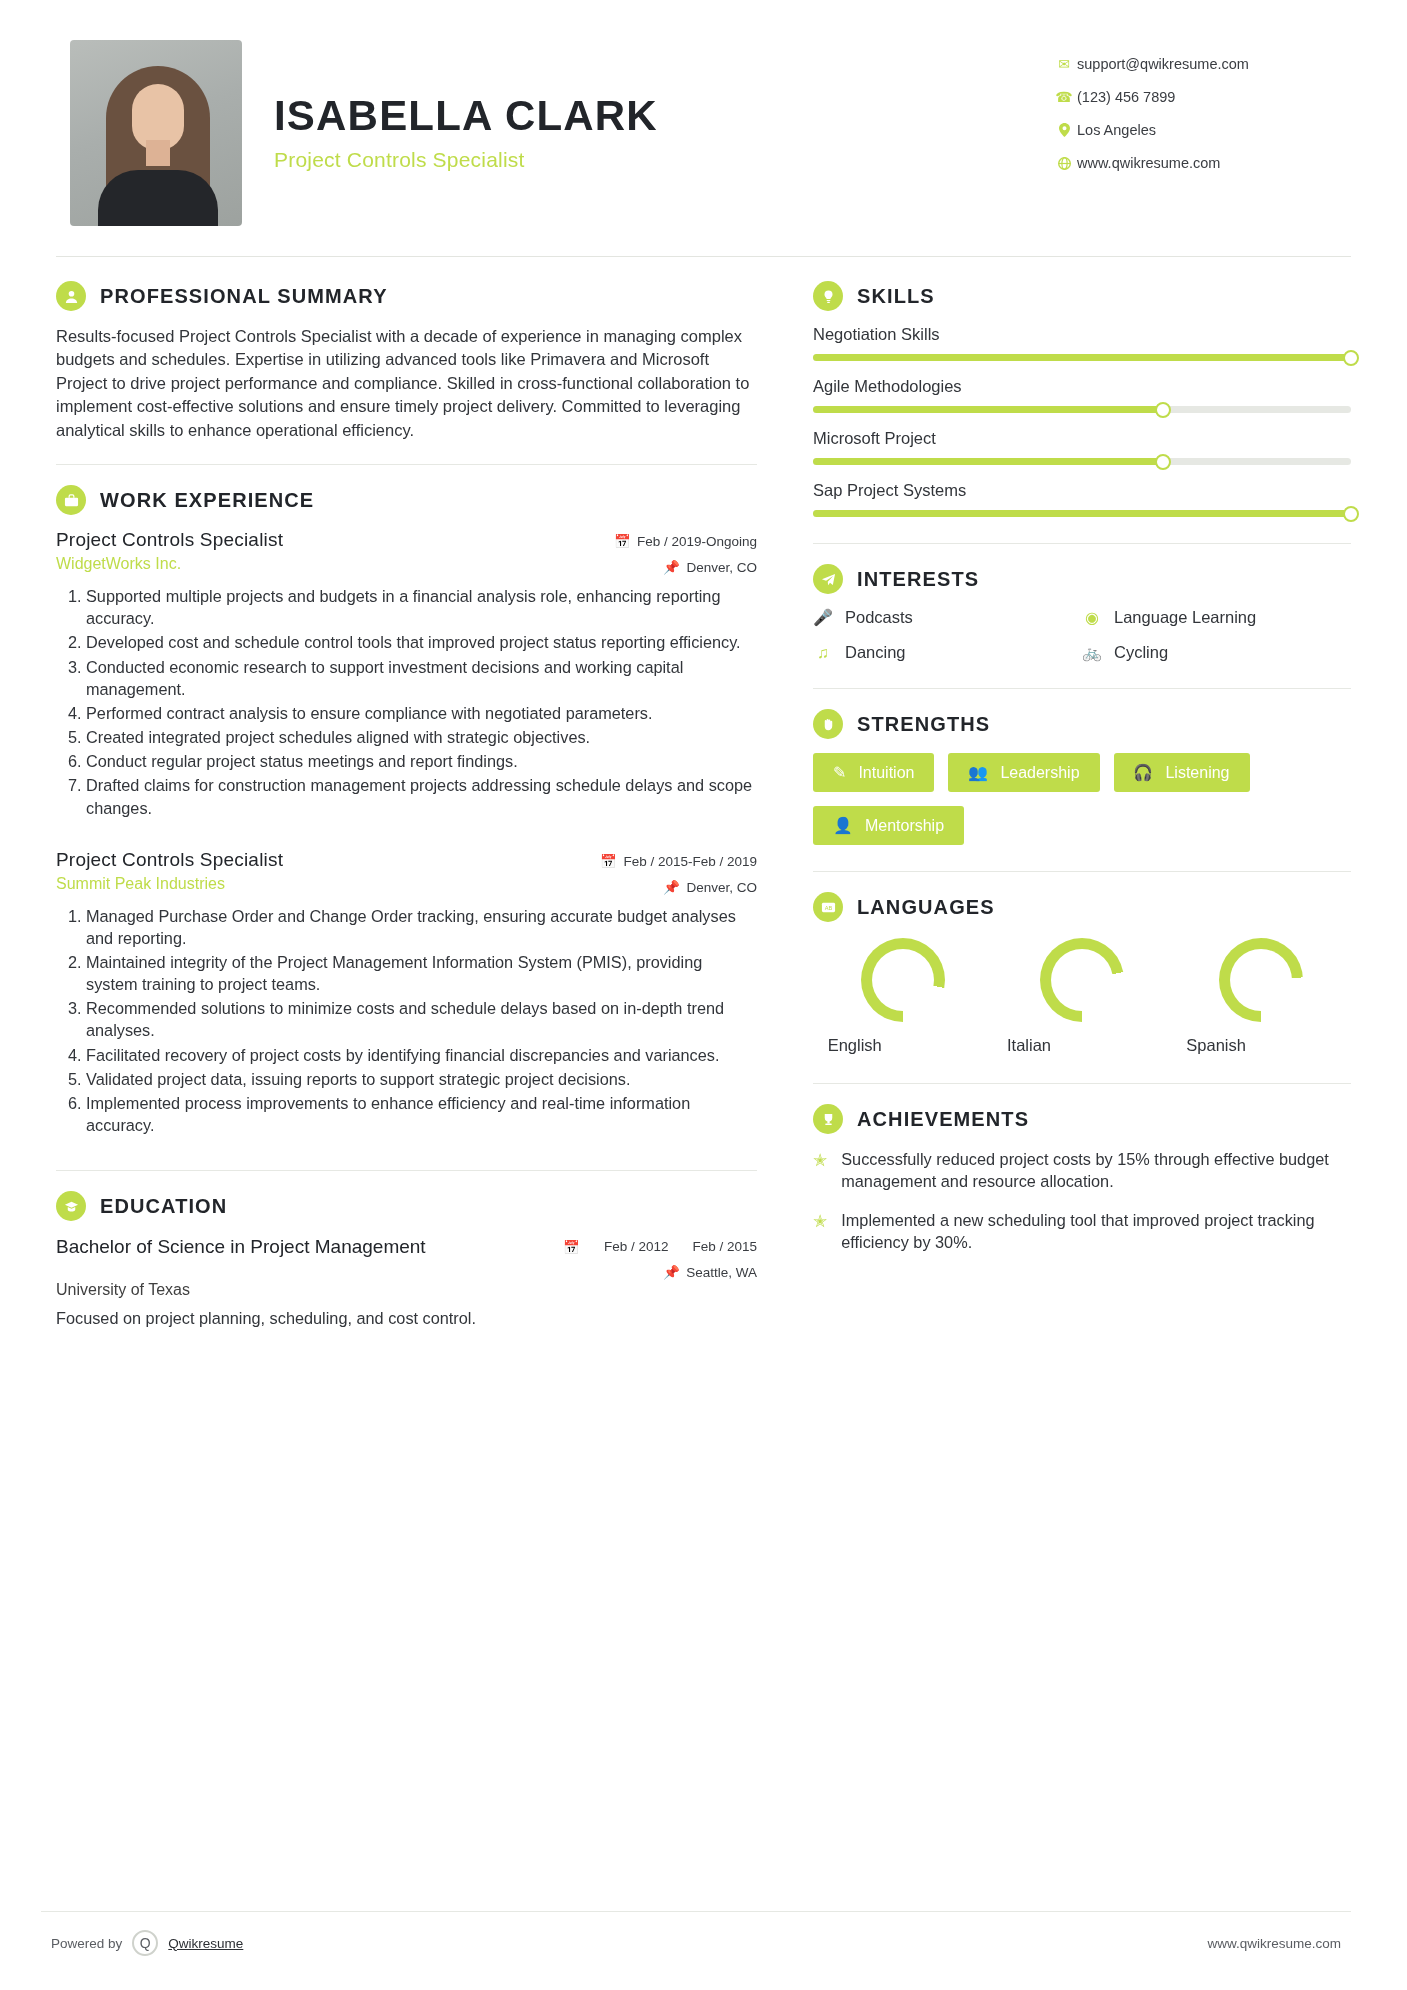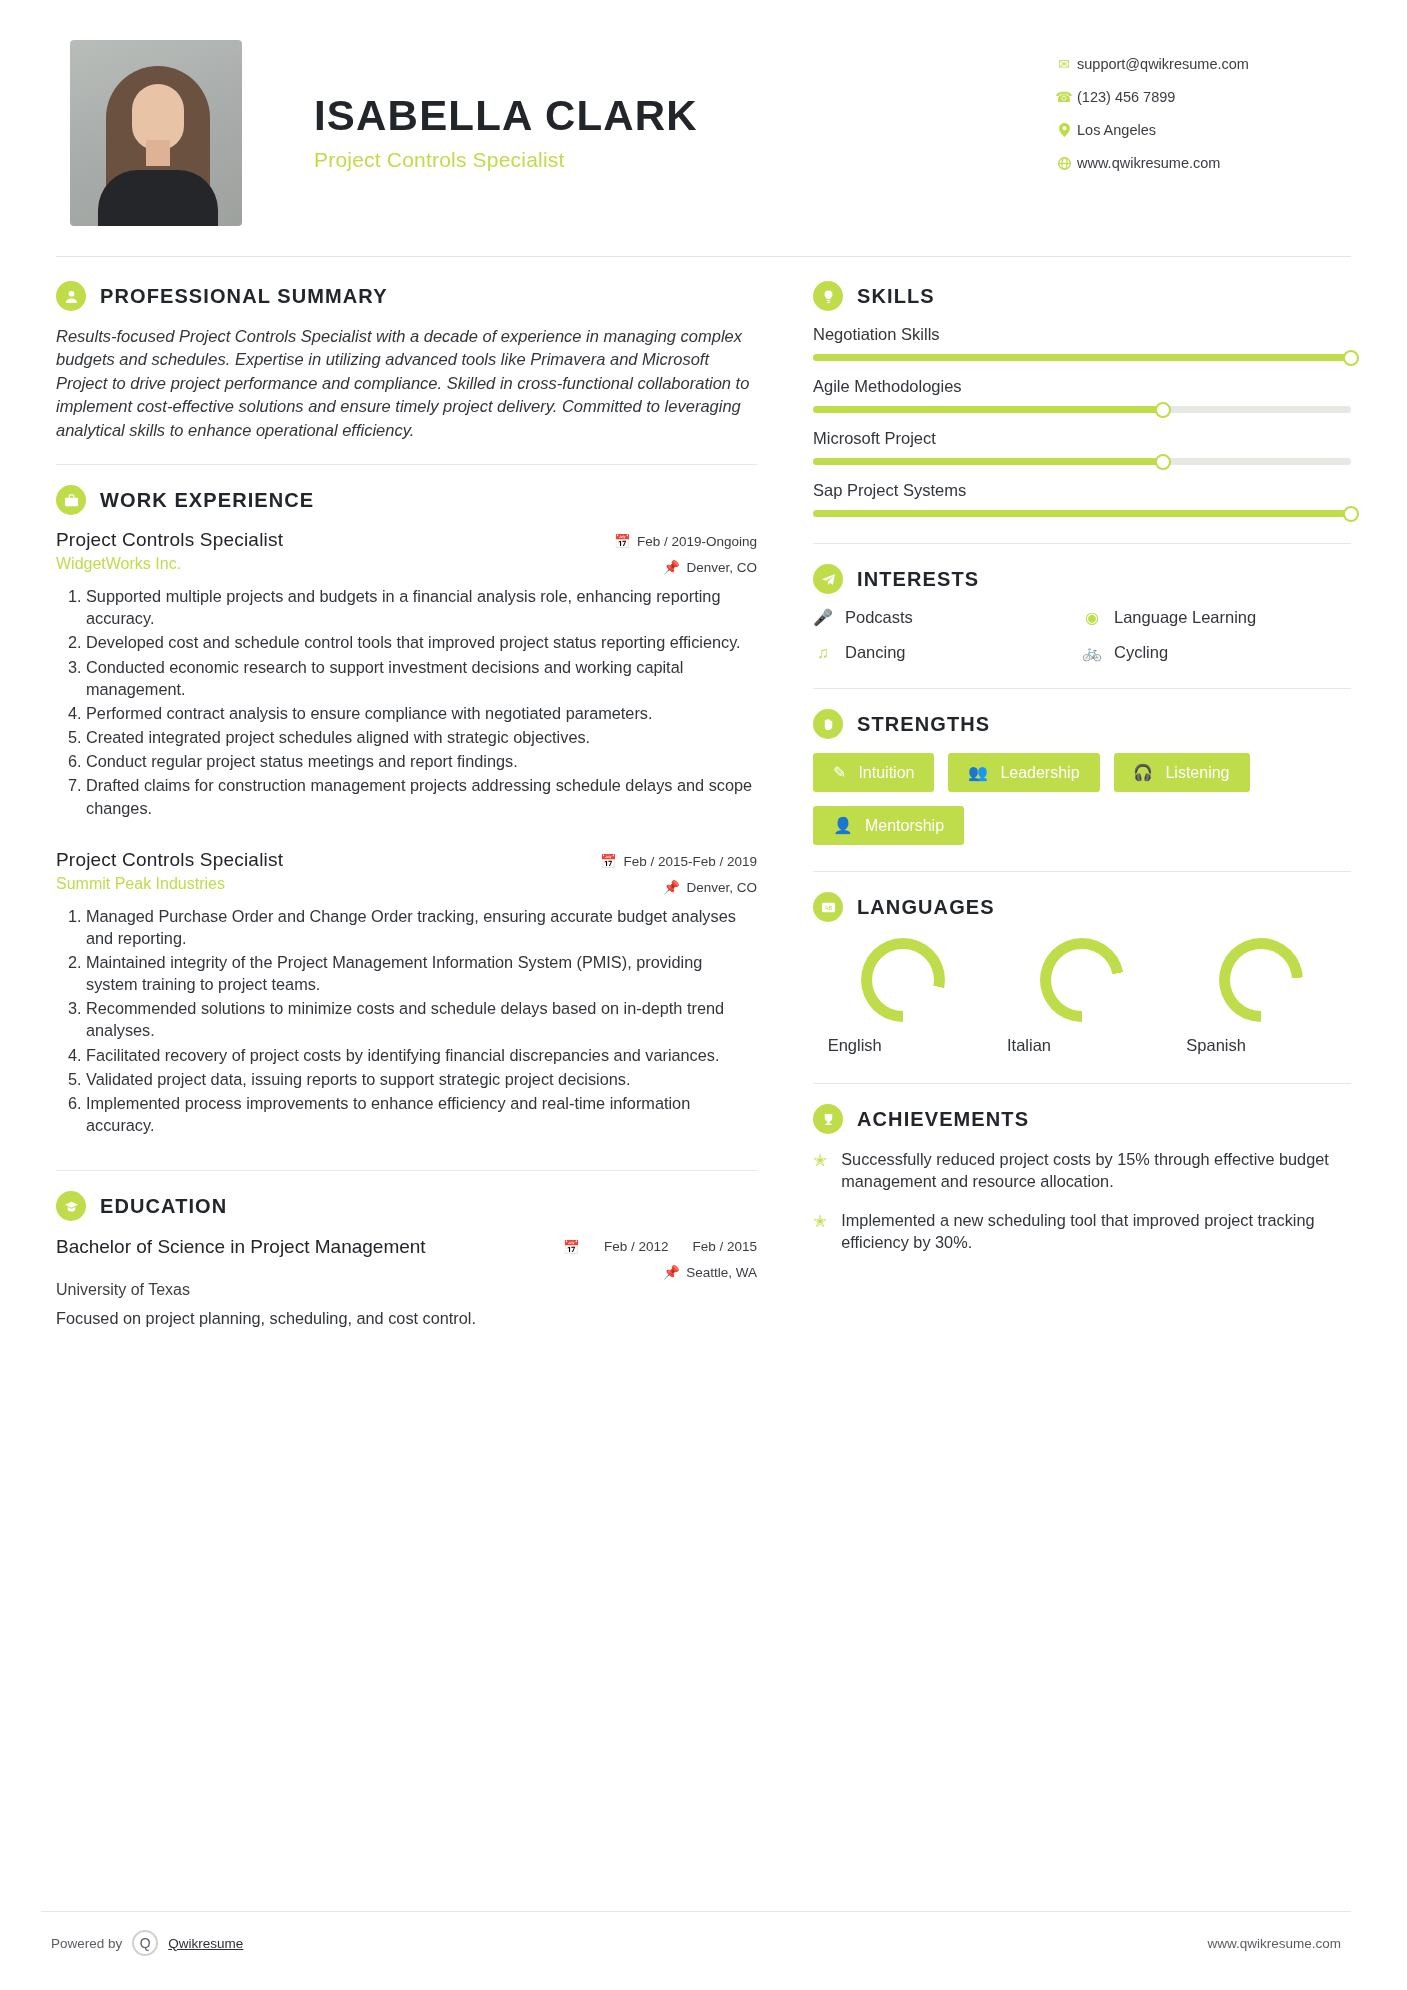--- a/index.html
+++ b/index.html
@@ -57,21 +57,21 @@
     background: #24262a;
     border-radius: 40px 40px 0 0;
   }
   .photo .neck {
     position: absolute;
     left: 76px; top: 100px;
     width: 24px; height: 26px;
     background: #ddb295;
   }
   .name-block {
-    margin-left: 72px;
+    margin-left: 32px;
     padding-top: 54px;
     flex: 1 1 auto;
   }
   .name {
     font-size: 42px;
     letter-spacing: 1.2px;
     font-weight: 700;
     color: #22252a;
     margin: 0;
     line-height: 1.05;
@@ -138,21 +138,20 @@
     font-weight: 700;
     letter-spacing: 1.1px;
     color: #22252a;
   }
 
   .summary {
     font-size: 16.5px;
     line-height: 1.42;
     color: #32353a;
     margin-top: 12px;
-    font-style: italic;
   }
 
   .divider {
     border-top: 1px solid #e6e8e3;
     margin: 22px 0 20px 0;
   }
 
   
   .job { margin-bottom: 8px; }
   .job-top {

